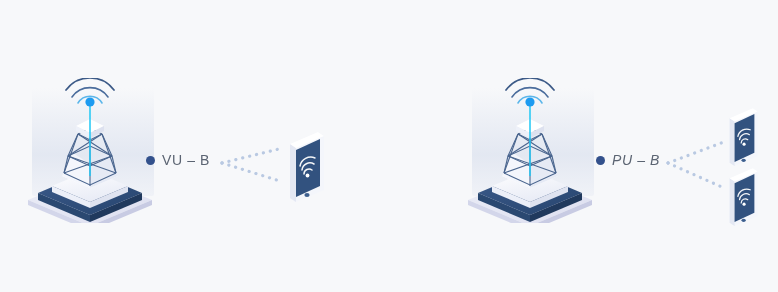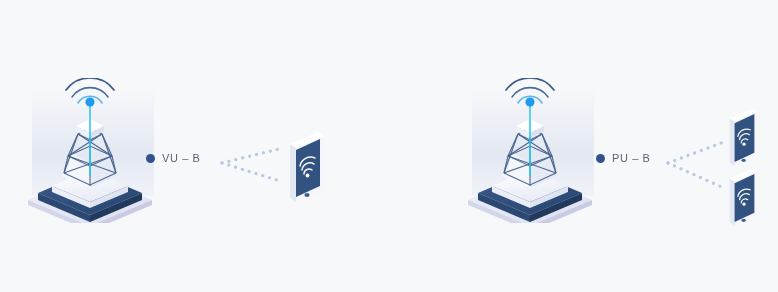--- a/index.html
+++ b/index.html
@@ -19,21 +19,21 @@
     inset: 0;
     width: 778px;
     height: 292px;
   }
   .group {
     position: absolute;
     top: 0;
     height: 292px;
   }
   #group-left  { left: 0px;   width: 380px; }
-  #group-right { left: 440px; width: 338px; }
+  #group-right { left: 440px; width: 338px; font-style: italic; }
 
   
   .tower-unit {
     position: absolute;
     width: 150px;
     height: 145px;
   }
   .tower-backdrop {
     position: absolute;
     left: 14px;
@@ -62,21 +62,21 @@
     white-space: nowrap;
   }
   .node-dot {
     width: 9px;
     height: 9px;
     border-radius: 50%;
     background: #33518c;
     flex: 0 0 auto;
   }
   .node-text {
-    font-size: 11px;
+    font-size: 14px;
     letter-spacing: 0.6px;
     color: #5b6472;
     font-family: "Liberation Sans", sans-serif;
   }
 
   
   .connector {
     position: absolute;
   }
 

